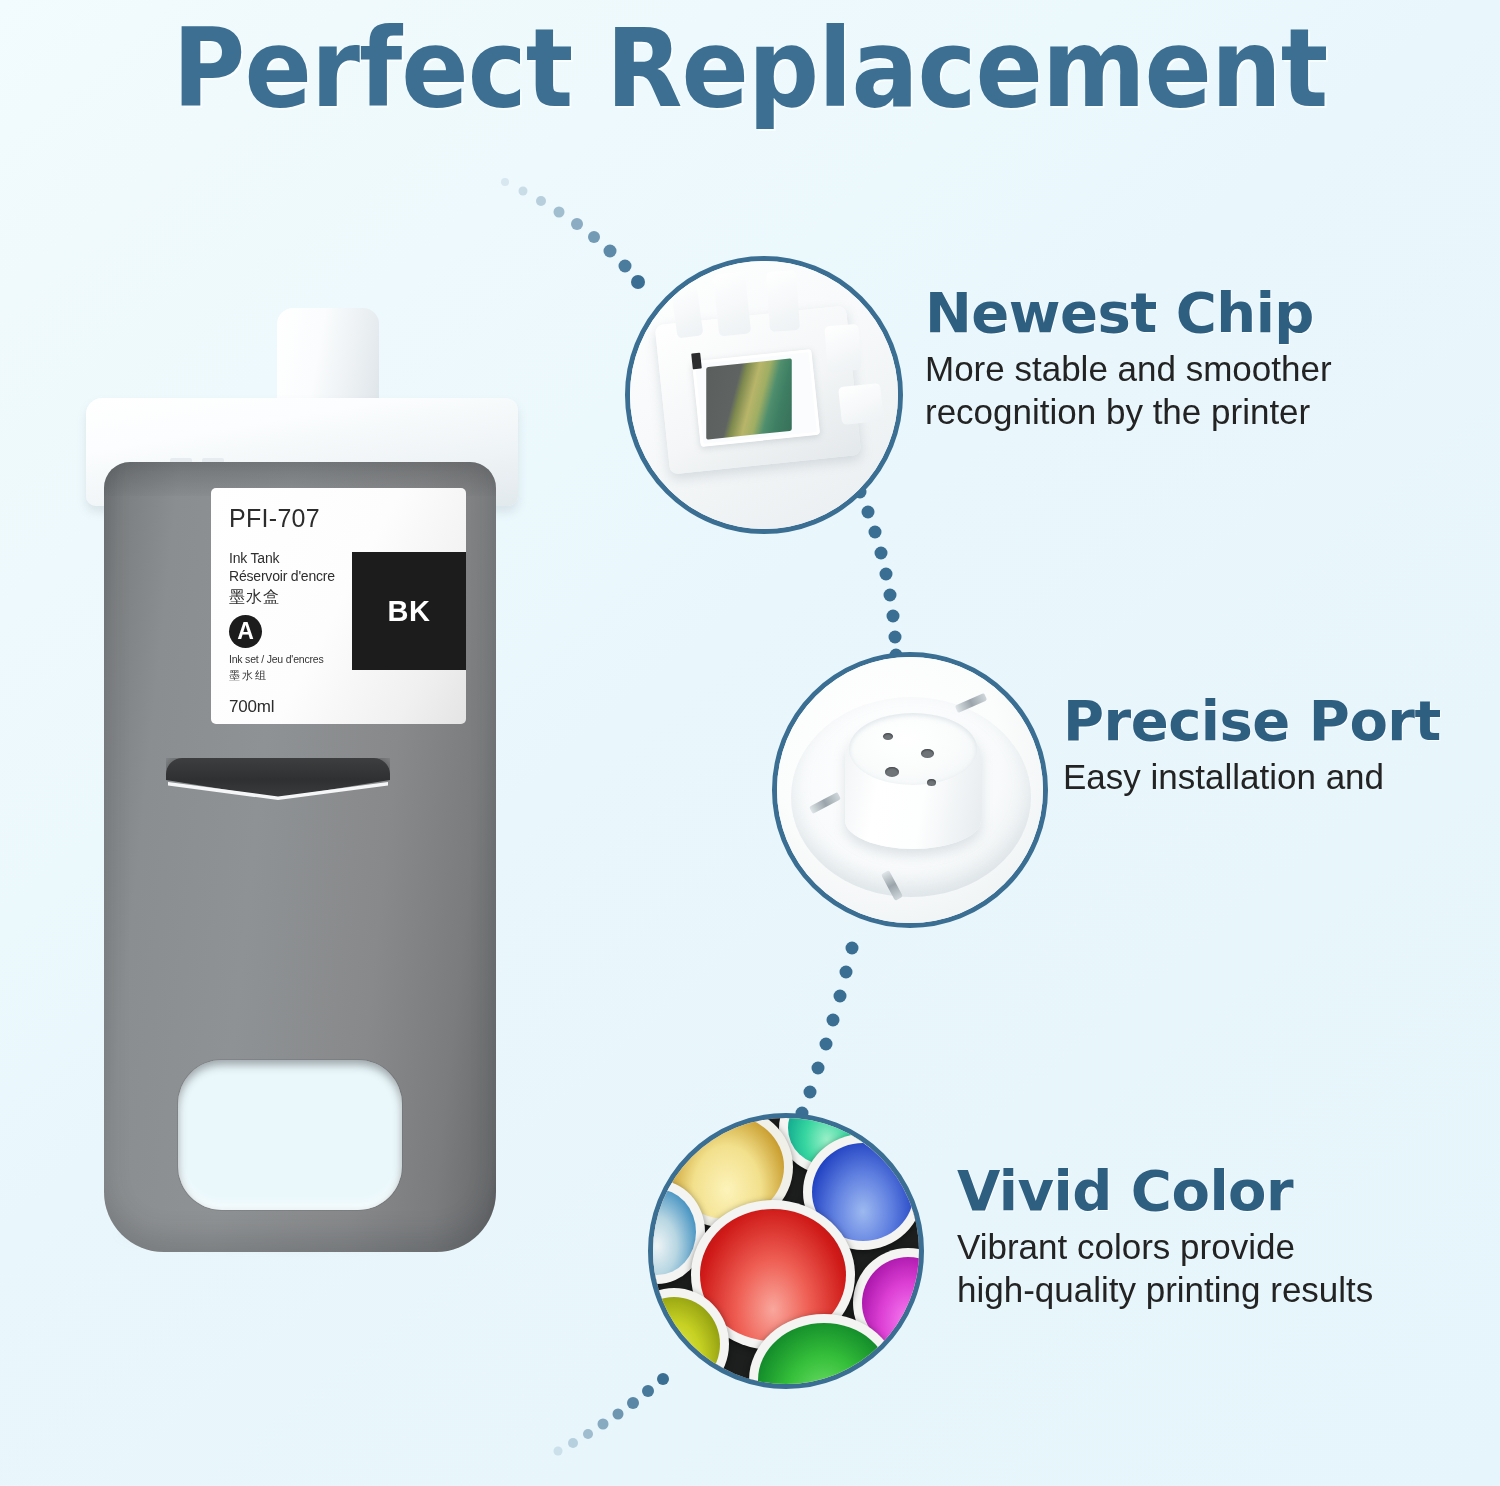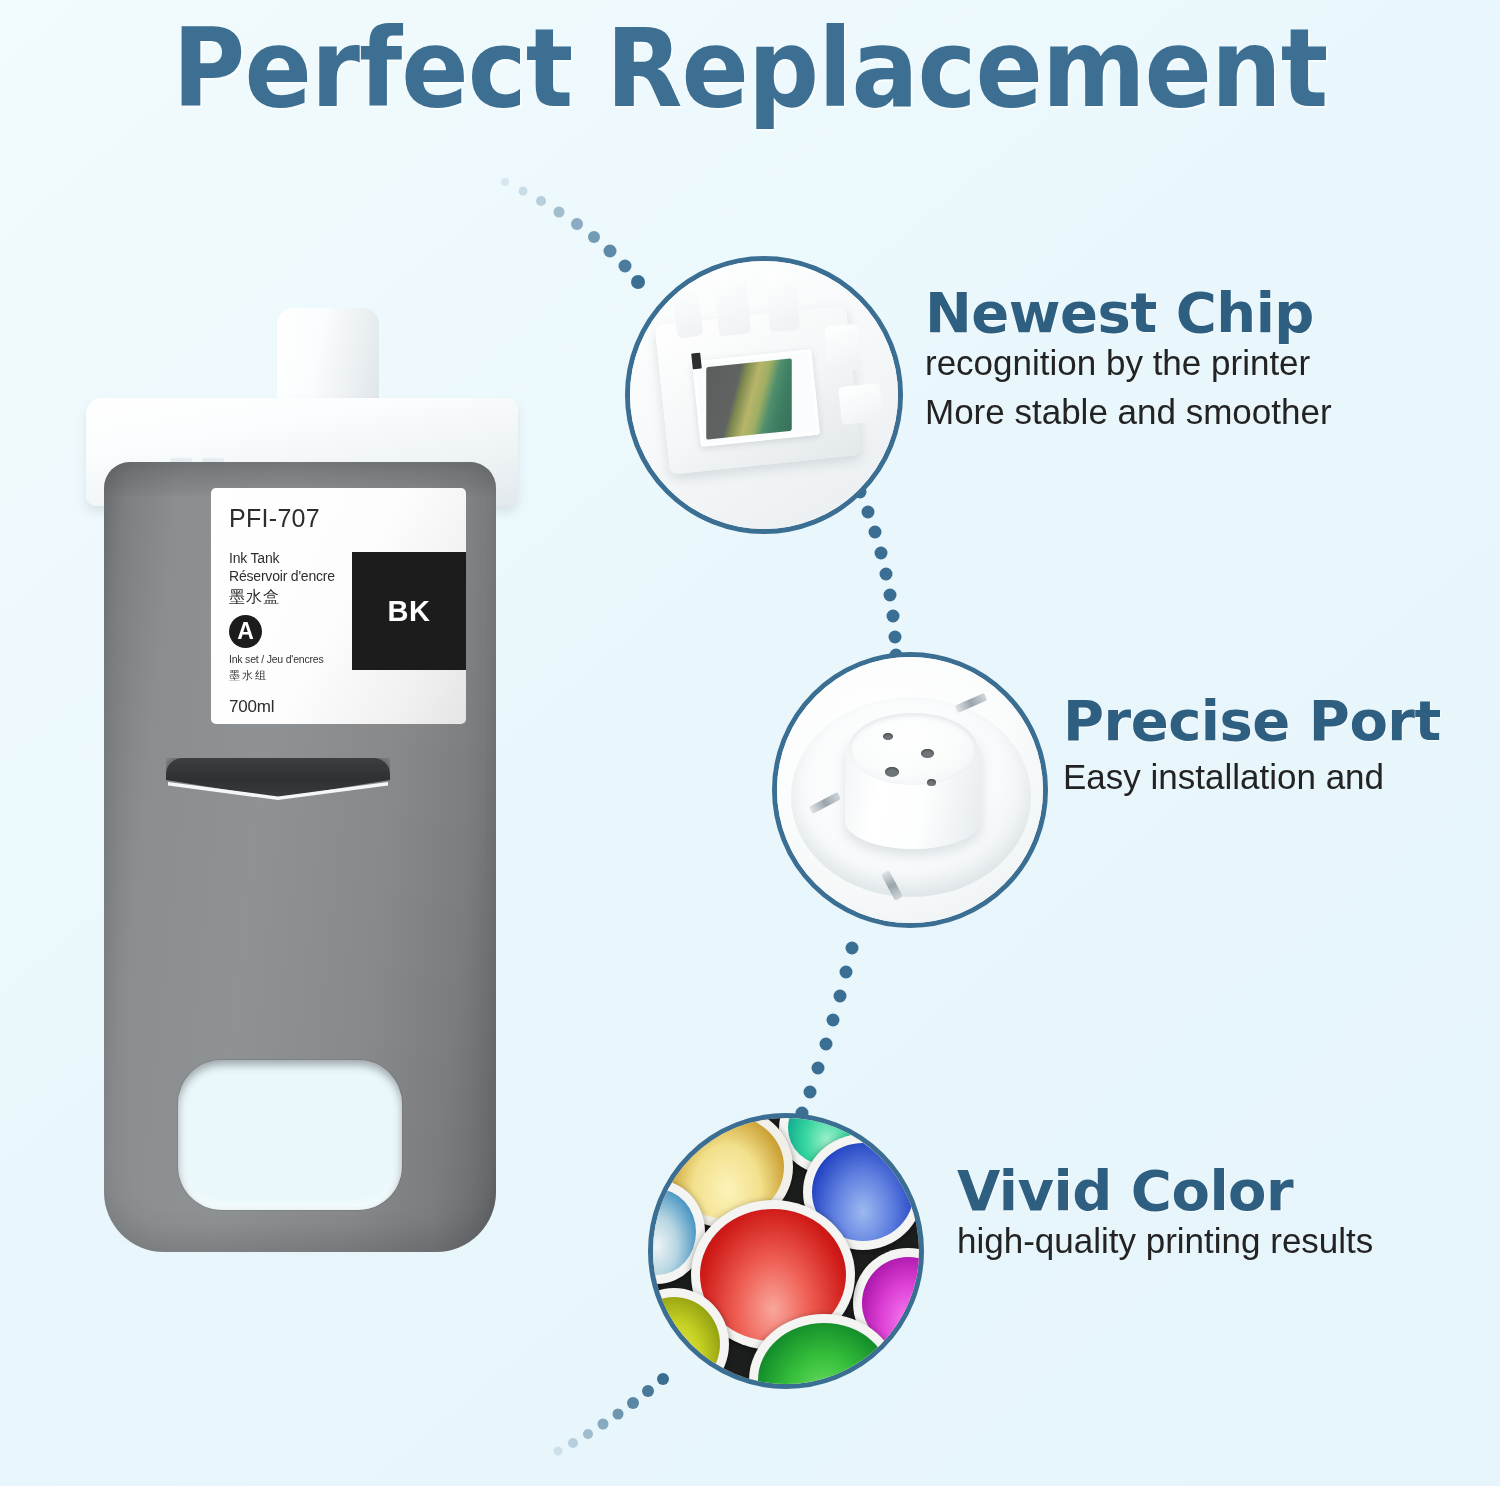--- a/index.html
+++ b/index.html
@@ -523,22 +523,22 @@
       <div class="chip-tab t4"></div>
       <div class="chip-tab t5"></div>
       <div class="chip-window"></div>
       <div class="chip-die"></div>
       <div class="chip-pin"></div>
     </div>
   </div>
 
   <div class="feature" id="feature-chip">
     <div class="f-head">Newest Chip</div>
+    <div class="f-body">More stable and smoother</div>
     <div class="f-body" style="margin-top:0">recognition by the printer</div>
-    <div class="f-body">More stable and smoother</div>
   </div>
 
   <div class="fcircle" id="circle-port">
     <div class="port-bg"></div>
     <div class="port-disc"></div>
     <div class="port-cyl"></div>
     <div class="port-top"></div>
     <div class="port-hole h1"></div>
     <div class="port-hole h2"></div>
     <div class="port-hole h3"></div>
@@ -560,16 +560,17 @@
     <div class="can blue"></div>
     <div class="can teal"></div>
     <div class="can magenta"></div>
     <div class="can red"></div>
     <div class="can olive"></div>
     <div class="can green"></div>
   </div>
 
   <div class="feature" id="feature-color">
     <div class="f-head">Vivid Color</div>
+    <div class="f-body">Vibrant colors provide</div>
     <div class="f-body" style="margin-top:0">high-quality printing results</div>
   </div>
 
 </div>
 
 </body></html>

